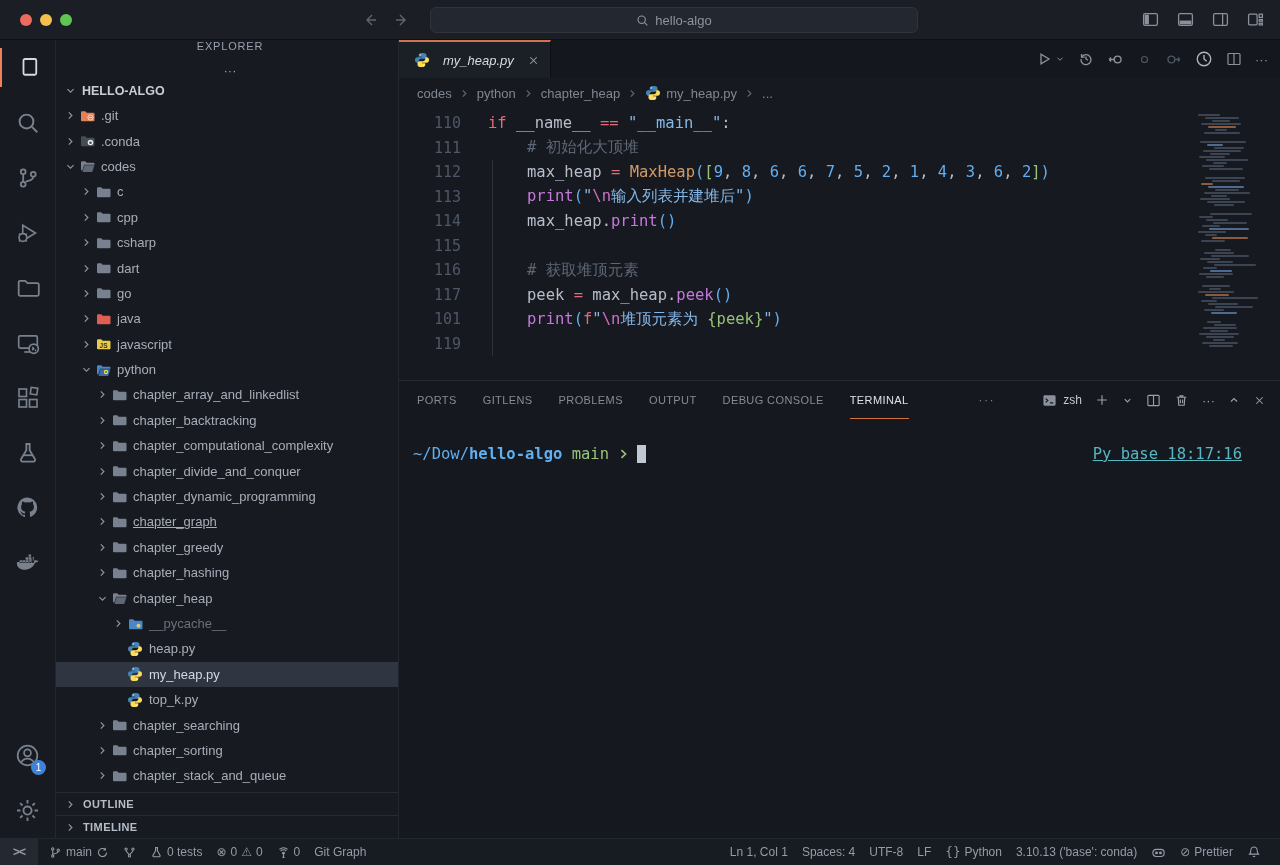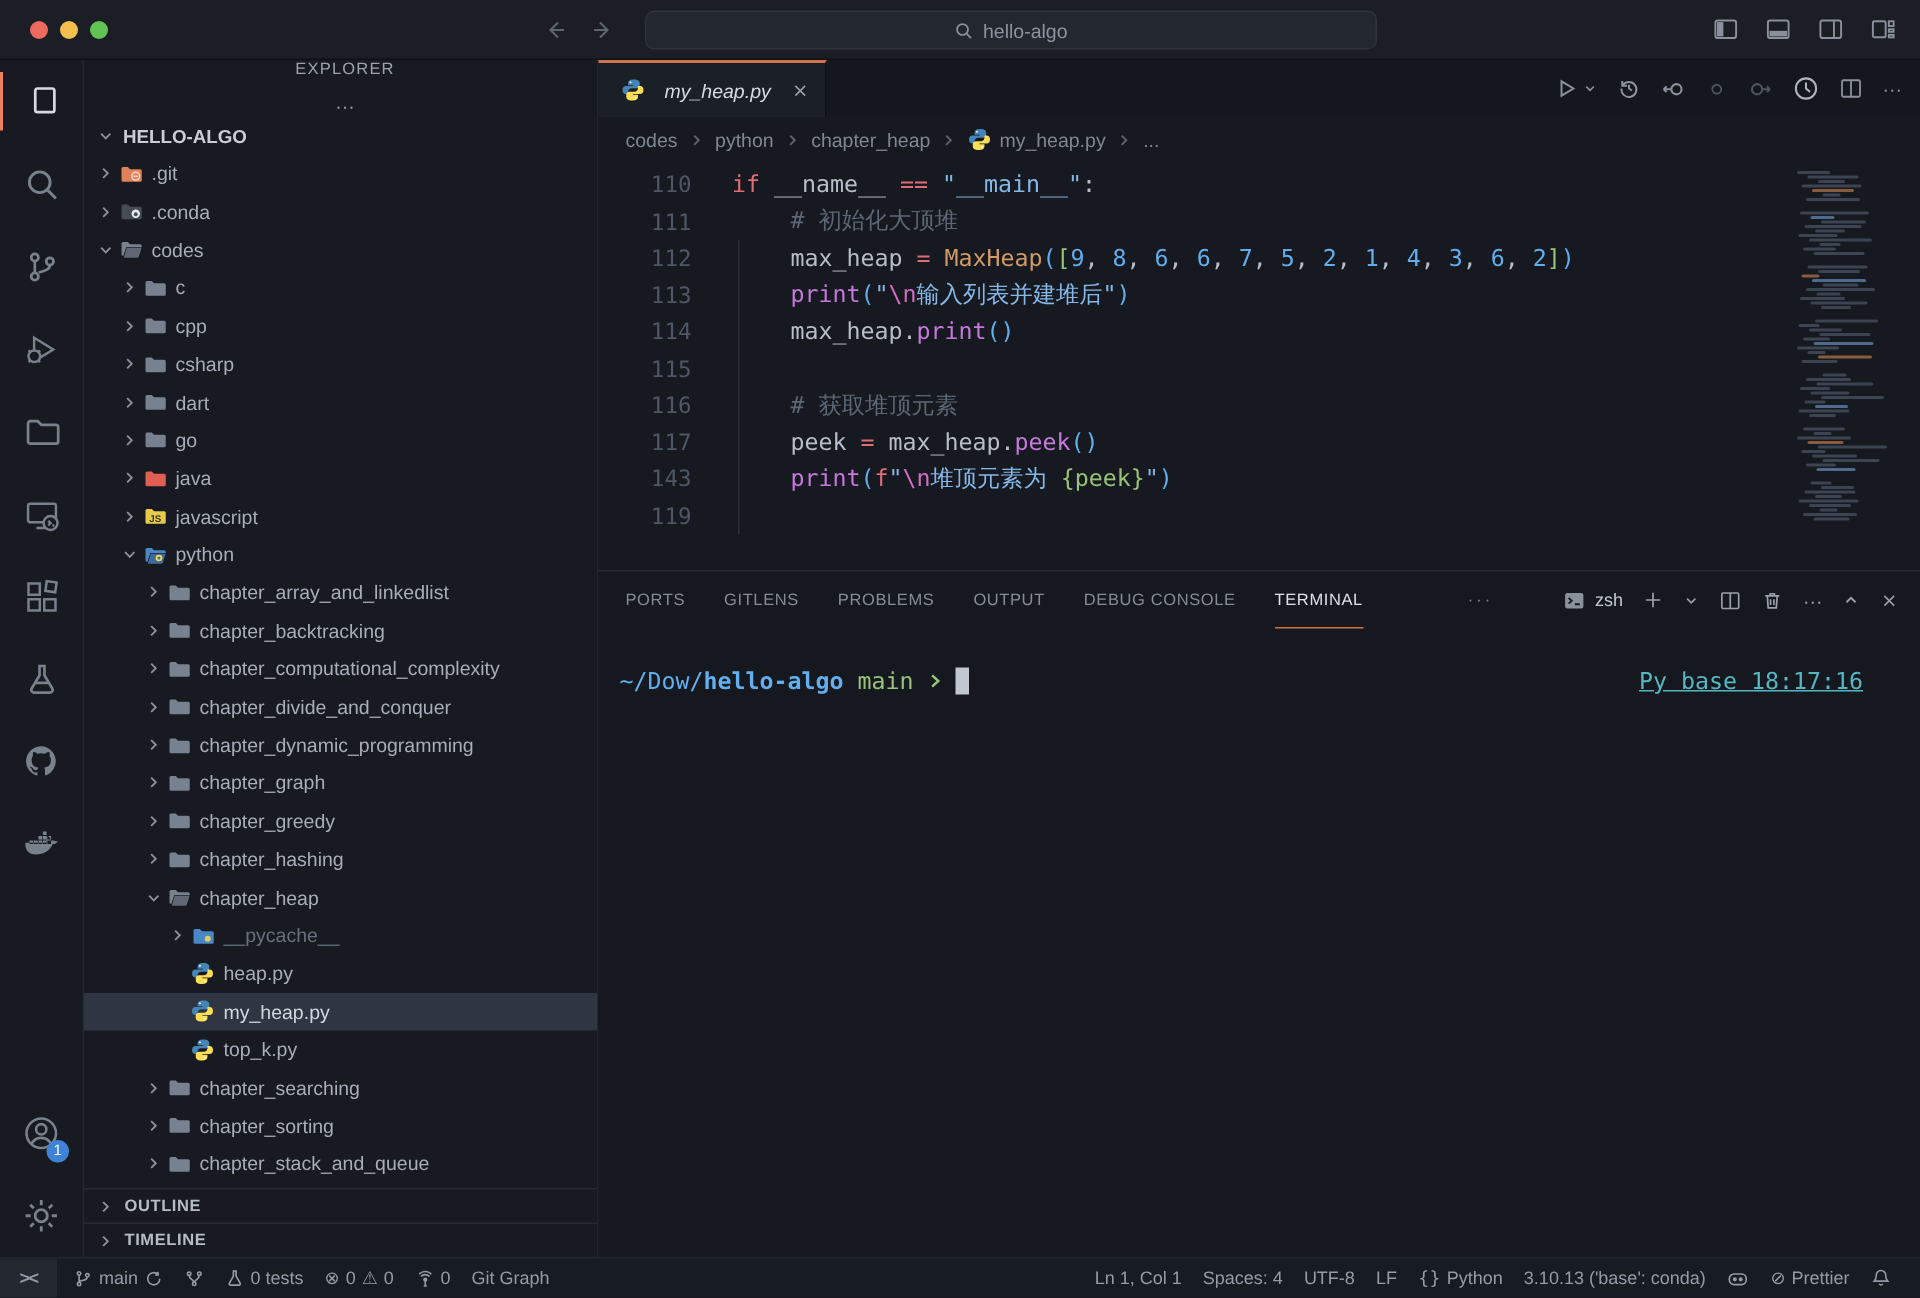--- a/index.html
+++ b/index.html
@@ -479,21 +479,21 @@
               <path d="M5.5 3.5L10 8l-4.5 4.5"></path>
             </svg>
           </span>
           <span class="tree-icon">
             <svg width="17" height="16" viewBox="0 0 16 16">
               <path d="M1.5 4.3a1 1 0 0 1 1-1h3.2l1.5 1.5h6.8a1 1 0 0 1 1 1v6.4a1 1 0 0 1-1 1H2.5a1 1 0 0 1-1-1z" fill="#77818f"></path>
             </svg>
           </span>
           <span class="tree-label">chapter_dynamic_programming</span>
         </div>
-        <div class="tree-row" style="padding-left: 38px;">
+        <div class="tree-row" style="padding-left: 38px; text-decoration: underline;">
           <span class="tree-chev">
             <svg width="11" height="11" viewBox="0 0 16 16" fill="none" stroke="currentColor" stroke-width="1.8">
               <path d="M5.5 3.5L10 8l-4.5 4.5"></path>
             </svg>
           </span>
           <span class="tree-icon">
             <svg width="17" height="16" viewBox="0 0 16 16">
               <path d="M1.5 4.3a1 1 0 0 1 1-1h3.2l1.5 1.5h6.8a1 1 0 0 1 1 1v6.4a1 1 0 0 1-1 1H2.5a1 1 0 0 1-1-1z" fill="#77818f"></path>
             </svg>
           </span>
@@ -791,21 +791,21 @@
           </div>
           <div class="code-line">
             <span class="gutter">116</span>
             <span class="code-text ind1"><span class="c-com"># 获取堆顶元素</span></span>
           </div>
           <div class="code-line">
             <span class="gutter">117</span>
             <span class="code-text ind1"><span class="c-fg">peek </span><span class="c-op">=</span><span class="c-fg"> max_heap.</span><span class="c-fn">peek</span><span class="c-b1">()</span></span>
           </div>
           <div class="code-line">
-            <span class="gutter">143</span>
+            <span class="gutter">101</span>
             <span class="code-text ind1"><span class="c-fn">print</span><span class="c-b1">(</span><span class="c-kw">f</span><span class="c-str">"</span><span class="c-esc">\n</span><span class="c-str">堆顶元素为 </span><span class="c-b2">{peek}</span><span class="c-str">"</span><span class="c-b1">)</span></span>
           </div>
           <div class="code-line">
             <span class="gutter">119</span>
             <span class="code-text ind1"></span>
           </div>
         </div>
       <div class="minimap">
           <div class="mm-row" style="width: 22px; margin-left: 0px; background: rgb(60, 68, 82);"></div>
           <div class="mm-row" style="width: 34px; margin-left: 7px; background: rgb(60, 68, 82);"></div>

